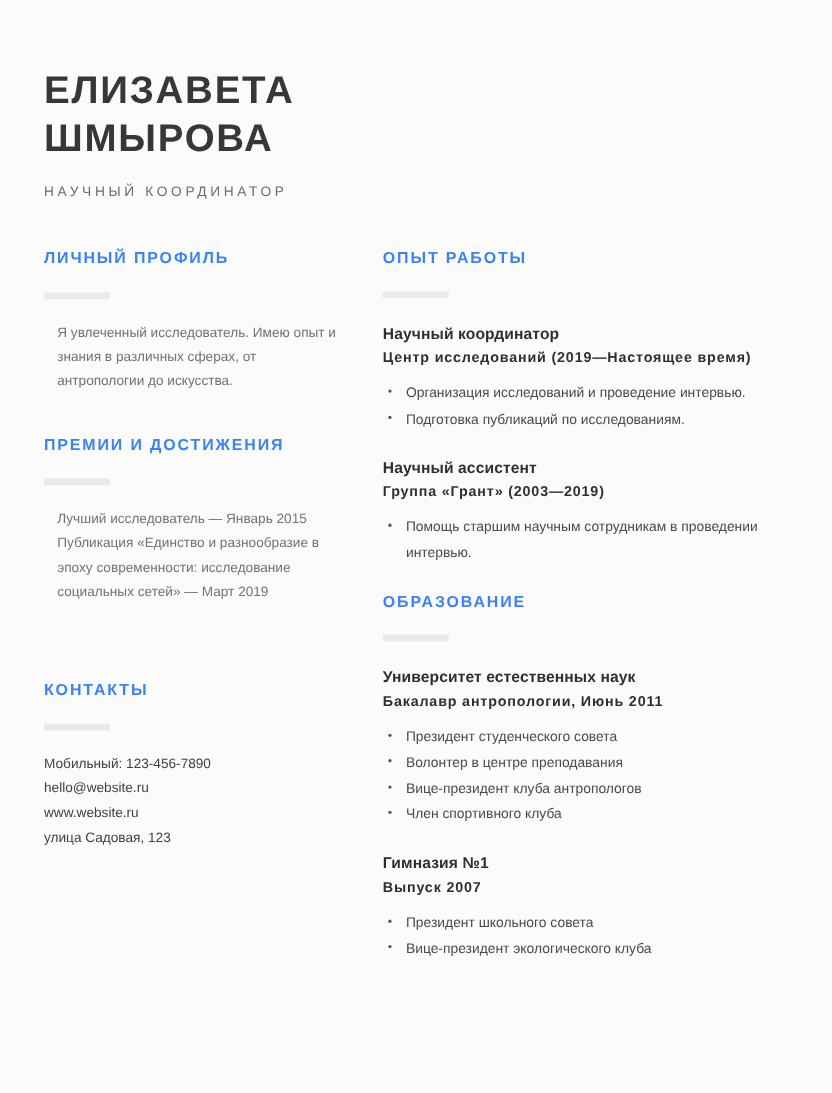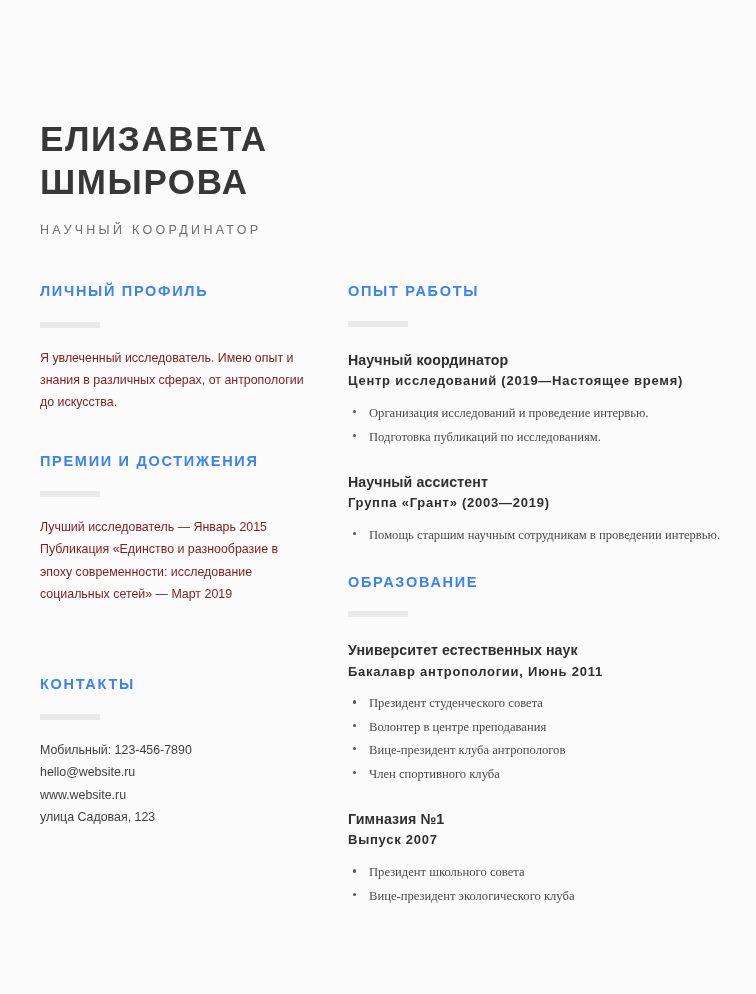--- a/index.html
+++ b/index.html
@@ -17,21 +17,21 @@
   .page {
     position: relative;
     width: 756px;
     height: 994px;
     background: #fbfbfb;
     box-sizing: border-box;
     padding: 0;
   }
   
   .header {
-    padding: 118px 40px 0 40px;
+    padding: 62px 40px 0 40px;
   }
   .name-line {
     font-size: 35px;
     font-weight: bold;
     letter-spacing: 1.6px;
     line-height: 1.22;
     color: #373737;
     text-transform: uppercase;
   }
   .role {
@@ -73,28 +73,28 @@
     height: 6px;
     background: #e9e9e9;
     margin: 21px 0 19px 0;
   }
   .col-right .rule {
     margin: 20px 0 24px 0;
   }
   .para {
     font-size: 12.4px;
     line-height: 1.78;
-    color: #7f1d1d;
+    color: #737373;
+    margin-left: 12px;
   }
   
   ul.bullets {
     list-style: none;
     margin: 0;
     padding: 0;
-    font-family: Liberation Serif, serif;
   }
   ul.bullets > li {
     position: relative;
     padding-left: 20px;
     font-size: 12.4px;
     line-height: 1.72;
     color: #4a4a4a;
     margin-bottom: 2px;
   }
   ul.bullets > li::before {

